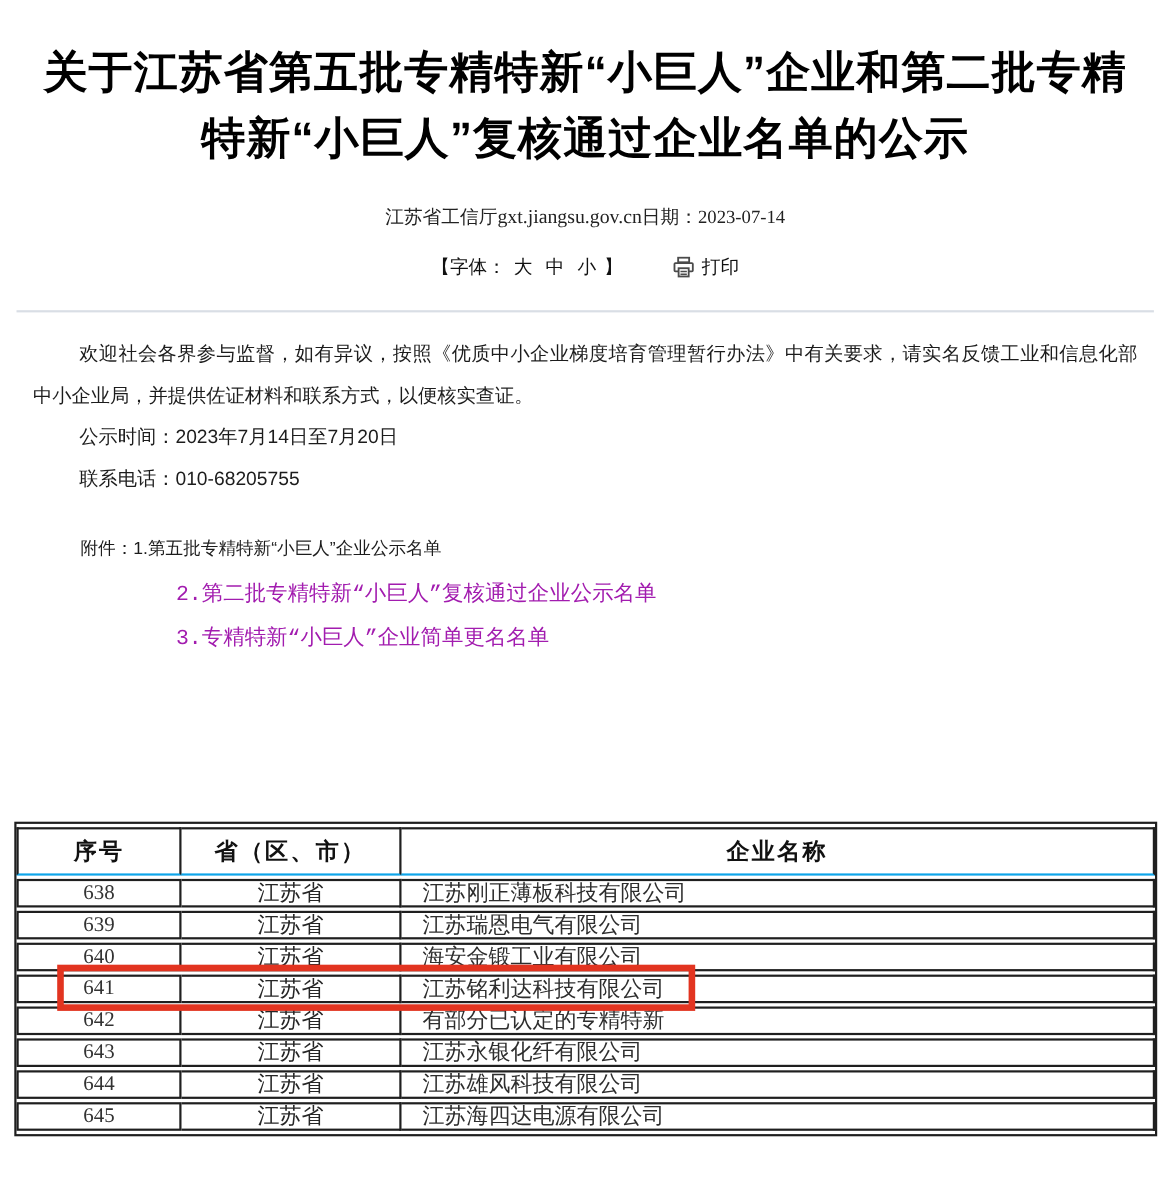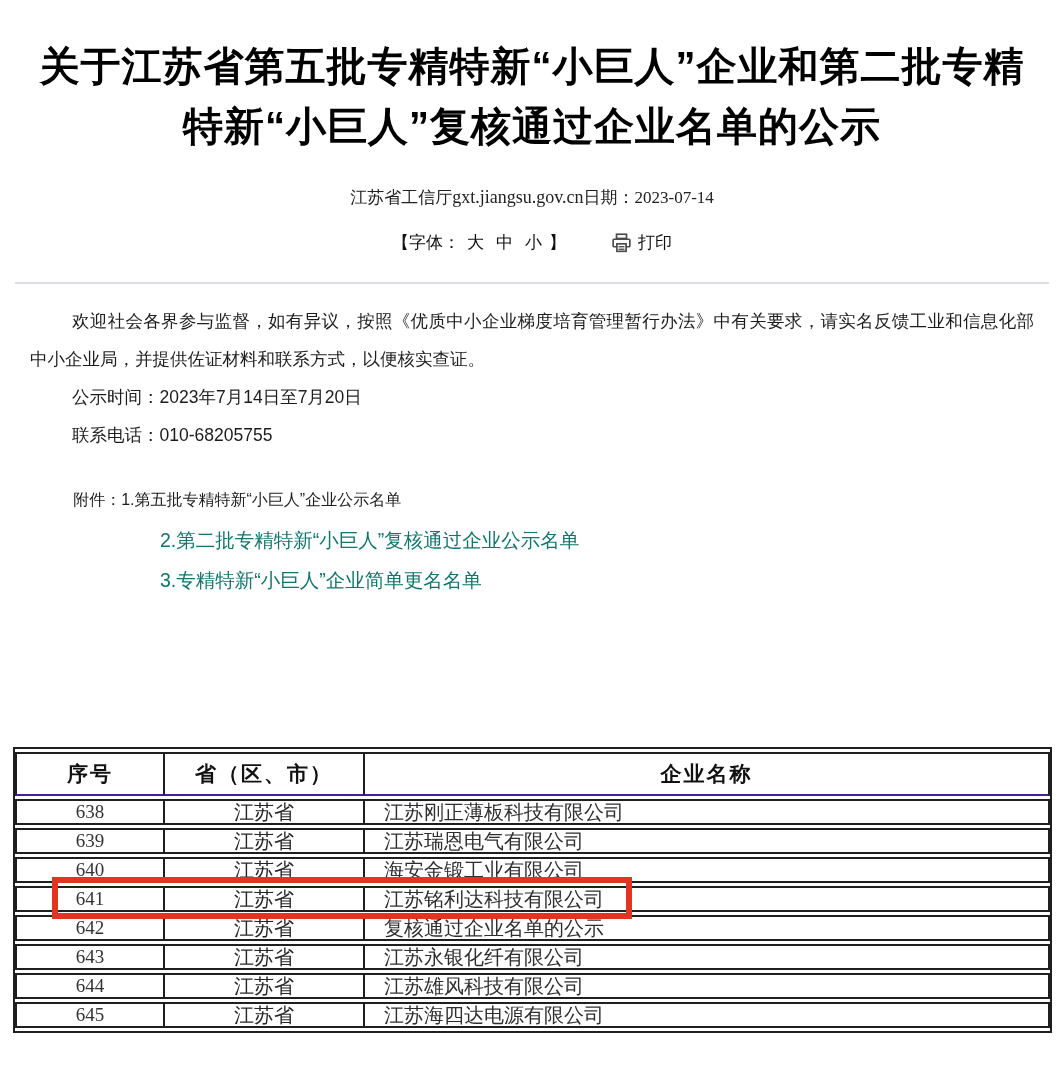--- a/index.html
+++ b/index.html
@@ -58,21 +58,21 @@
     line-height: 38px;
     color: #1c1c1c;
   }
   .content p.para {
     text-indent: 2.4em;
     text-align: justify;
   }
   .info-line { text-indent: 2.4em; }
   .attachments { margin-top: 26px; }
   .attachments .att-first { font-size: 16px; line-height: 40px; text-indent: 2.7em; }
-  .attachments .att-item { font-size: 19.5px; line-height: 40px; padding-left: 130px; color: #0f766e; }
+  .attachments .att-item { font-size: 19.5px; line-height: 40px; padding-left: 130px; color: #a21caf; font-family: Liberation Mono, monospace; }
   .table-zone {
     position: absolute;
     left: 13px; top: 747px;
     width: 1039px;
   }
   table.company-table {
     width: 1039px;
     border-collapse: separate;
     border-spacing: 0 3px;
     border: 2px solid #1f1f1f;
@@ -83,21 +83,21 @@
   col.c-no { width: 150px; }
   col.c-prov { width: 200px; }
   col.c-comp { width: 685px; }
   .company-table th {
     height: 44px;
     font-size: 21px;
     font-weight: bold;
     color: #111;
     text-align: center;
     border-top: 2px solid #1f1f1f;
-    border-bottom: 2px solid #4c1d95;
+    border-bottom: 2px solid #0ea5e9;
     letter-spacing: 2px;
   }
   .company-table td {
     height: 26px;
     font-size: 20px;
     color: #262626;
     border-top: 2px solid #1f1f1f;
     border-bottom: 2px solid #1f1f1f;
     padding: 0;
     line-height: 22px;
@@ -205,21 +205,21 @@
           <td class="cell-comp">海安金锻工业有限公司</td>
         </tr>
         <tr>
           <td class="cell-no">641</td>
           <td class="cell-prov">江苏省</td>
           <td class="cell-comp">江苏铭利达科技有限公司</td>
         </tr>
         <tr>
           <td class="cell-no">642</td>
           <td class="cell-prov">江苏省</td>
-          <td class="cell-comp">复核通过企业名单的公示</td>
+          <td class="cell-comp">有部分已认定的专精特新</td>
         </tr>
         <tr>
           <td class="cell-no">643</td>
           <td class="cell-prov">江苏省</td>
           <td class="cell-comp">江苏永银化纤有限公司</td>
         </tr>
         <tr>
           <td class="cell-no">644</td>
           <td class="cell-prov">江苏省</td>
           <td class="cell-comp">江苏雄风科技有限公司</td>

